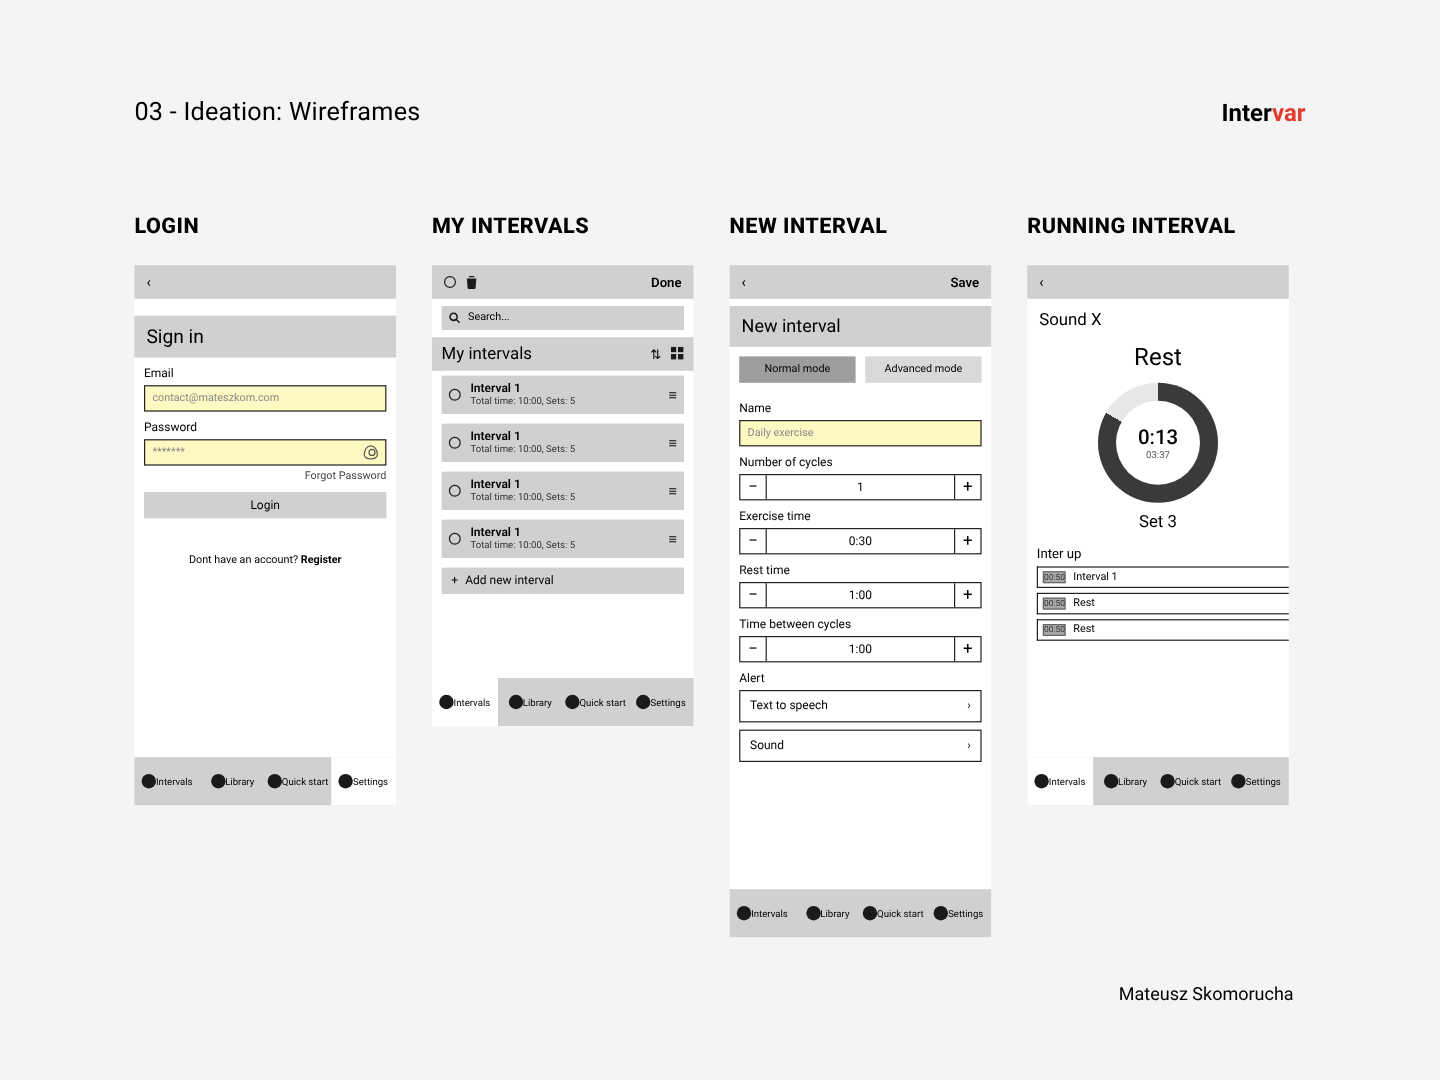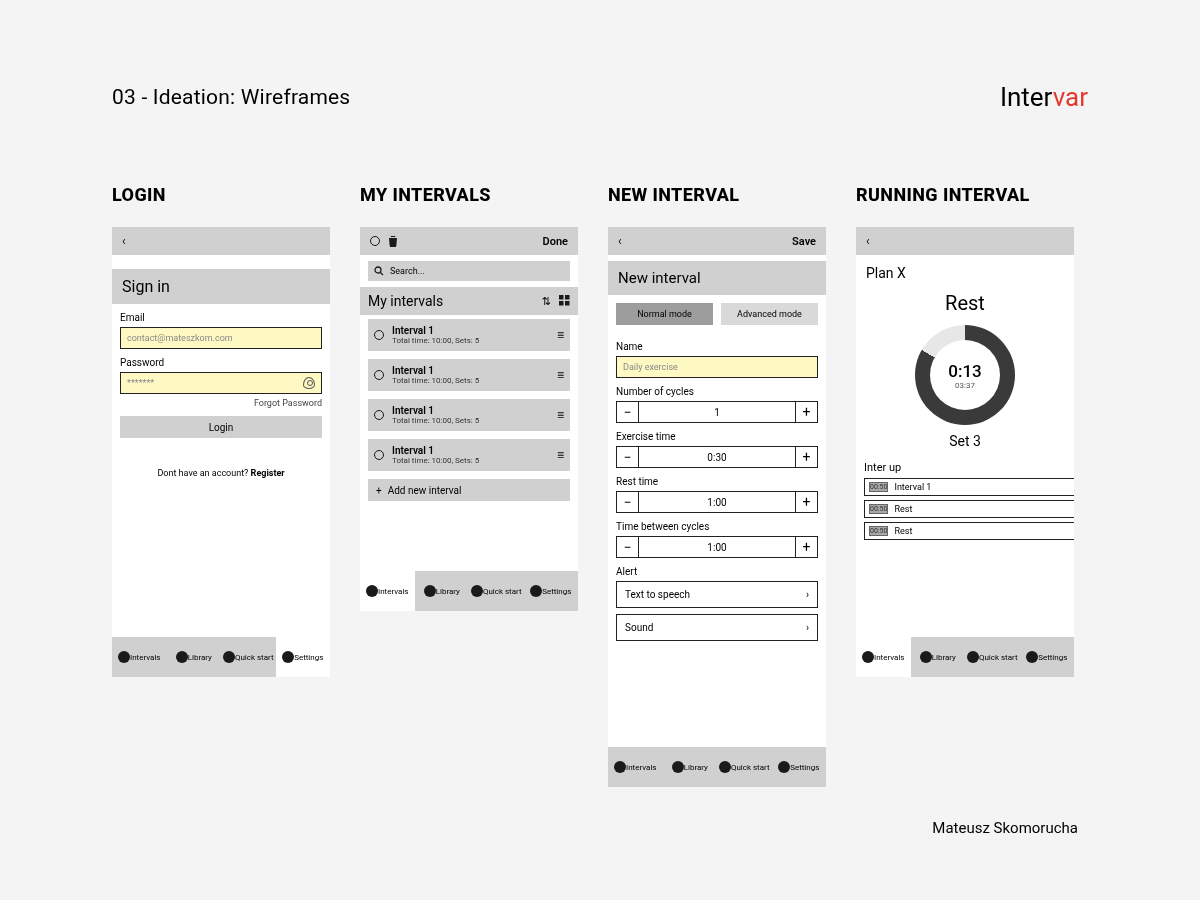--- a/index.html
+++ b/index.html
@@ -1,20 +1,20 @@
 <!DOCTYPE html>
 <html><head>
 <meta charset="utf-8">
 <style>
 *{box-sizing:border-box;margin:0;padding:0;font-family:-apple-system,BlinkMacSystemFont,"Segoe UI",Roboto,Arial,sans-serif}
 body{width:1200px;height:900px;background:#f4f4f4;position:relative;overflow:hidden}
 .page{padding:82px 112px 0 112px}
 .header{display:flex;justify-content:space-between;align-items:center;margin-bottom:72px}
 .page-title{font-size:21px;font-weight:400;letter-spacing:.2px}
-.brand{font-size:26px;font-weight:400}
+.brand{font-size:20px;font-weight:700}
 .brand-accent{color:#e23a2e}
 .footer-author{position:absolute;right:122px;bottom:63px;font-size:15px}
 .boards{display:flex;gap:30px}
 .board{width:218px;display:flex;flex-direction:column}
 .board-title{font-size:18px;font-weight:800;letter-spacing:.4px;margin-bottom:22px}
 .device{width:218px;background:#fff;display:flex;flex-direction:column}
 .bar{background:#d0d0d0;height:28px;display:flex;align-items:center;padding:0 10px;font-size:11px;justify-content:space-between}
 .bar-left{display:flex;align-items:center;gap:8px}
 .chev{font-size:12px;cursor:pointer}
 .bar .action{font-weight:600}
@@ -288,21 +288,21 @@
     </div>
 
     <div class="board">
       <div class="board-title">RUNNING INTERVAL</div>
       <div class="device" style="height:450px">
         <div class="bar">
           <div class="bar-left">
               <span class="chev">‹</span>
             </div>
         </div>
-        <div class="plan">Plan X</div>
+        <div class="plan">Sound X</div>
         <div class="rest">Rest</div>
         <div class="ring">
           <div class="ring-inner">
             <div class="big">0:13</div>
             <div class="small">03:37</div>
           </div>
         </div>
         <div class="setlbl">Set 3</div>
         <div class="nextup">Inter up</div>
         <div class="nrow">

